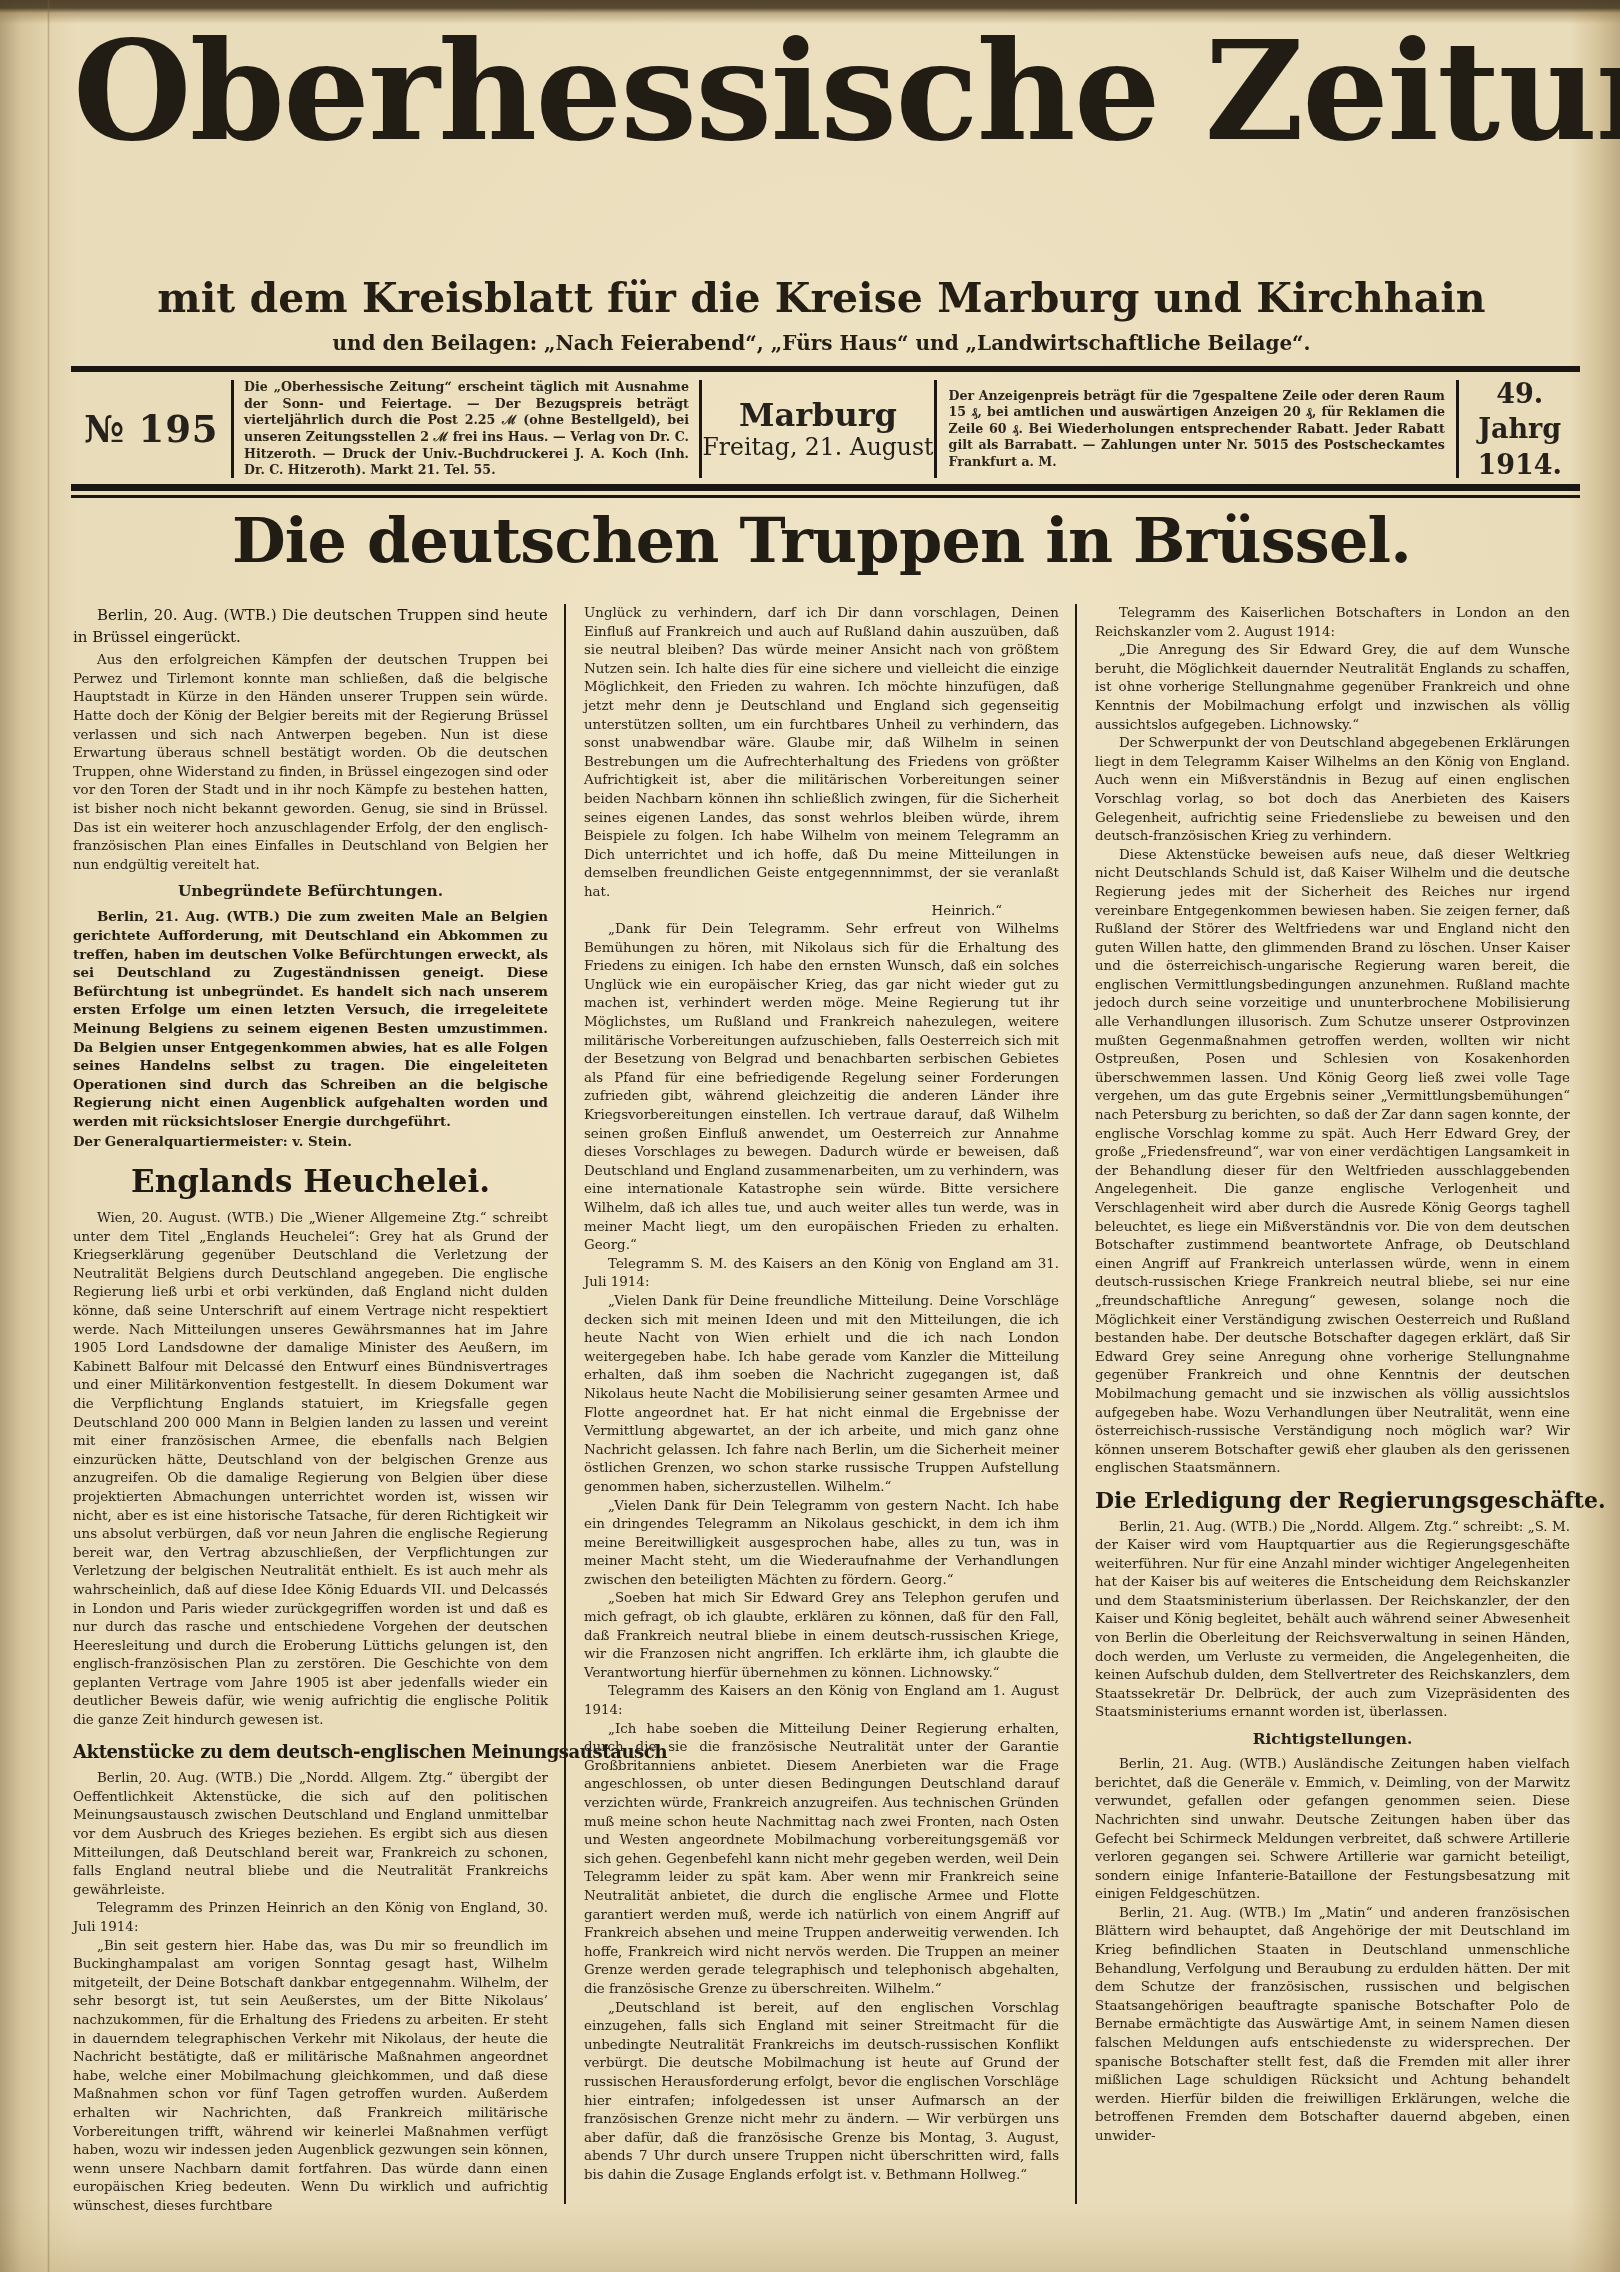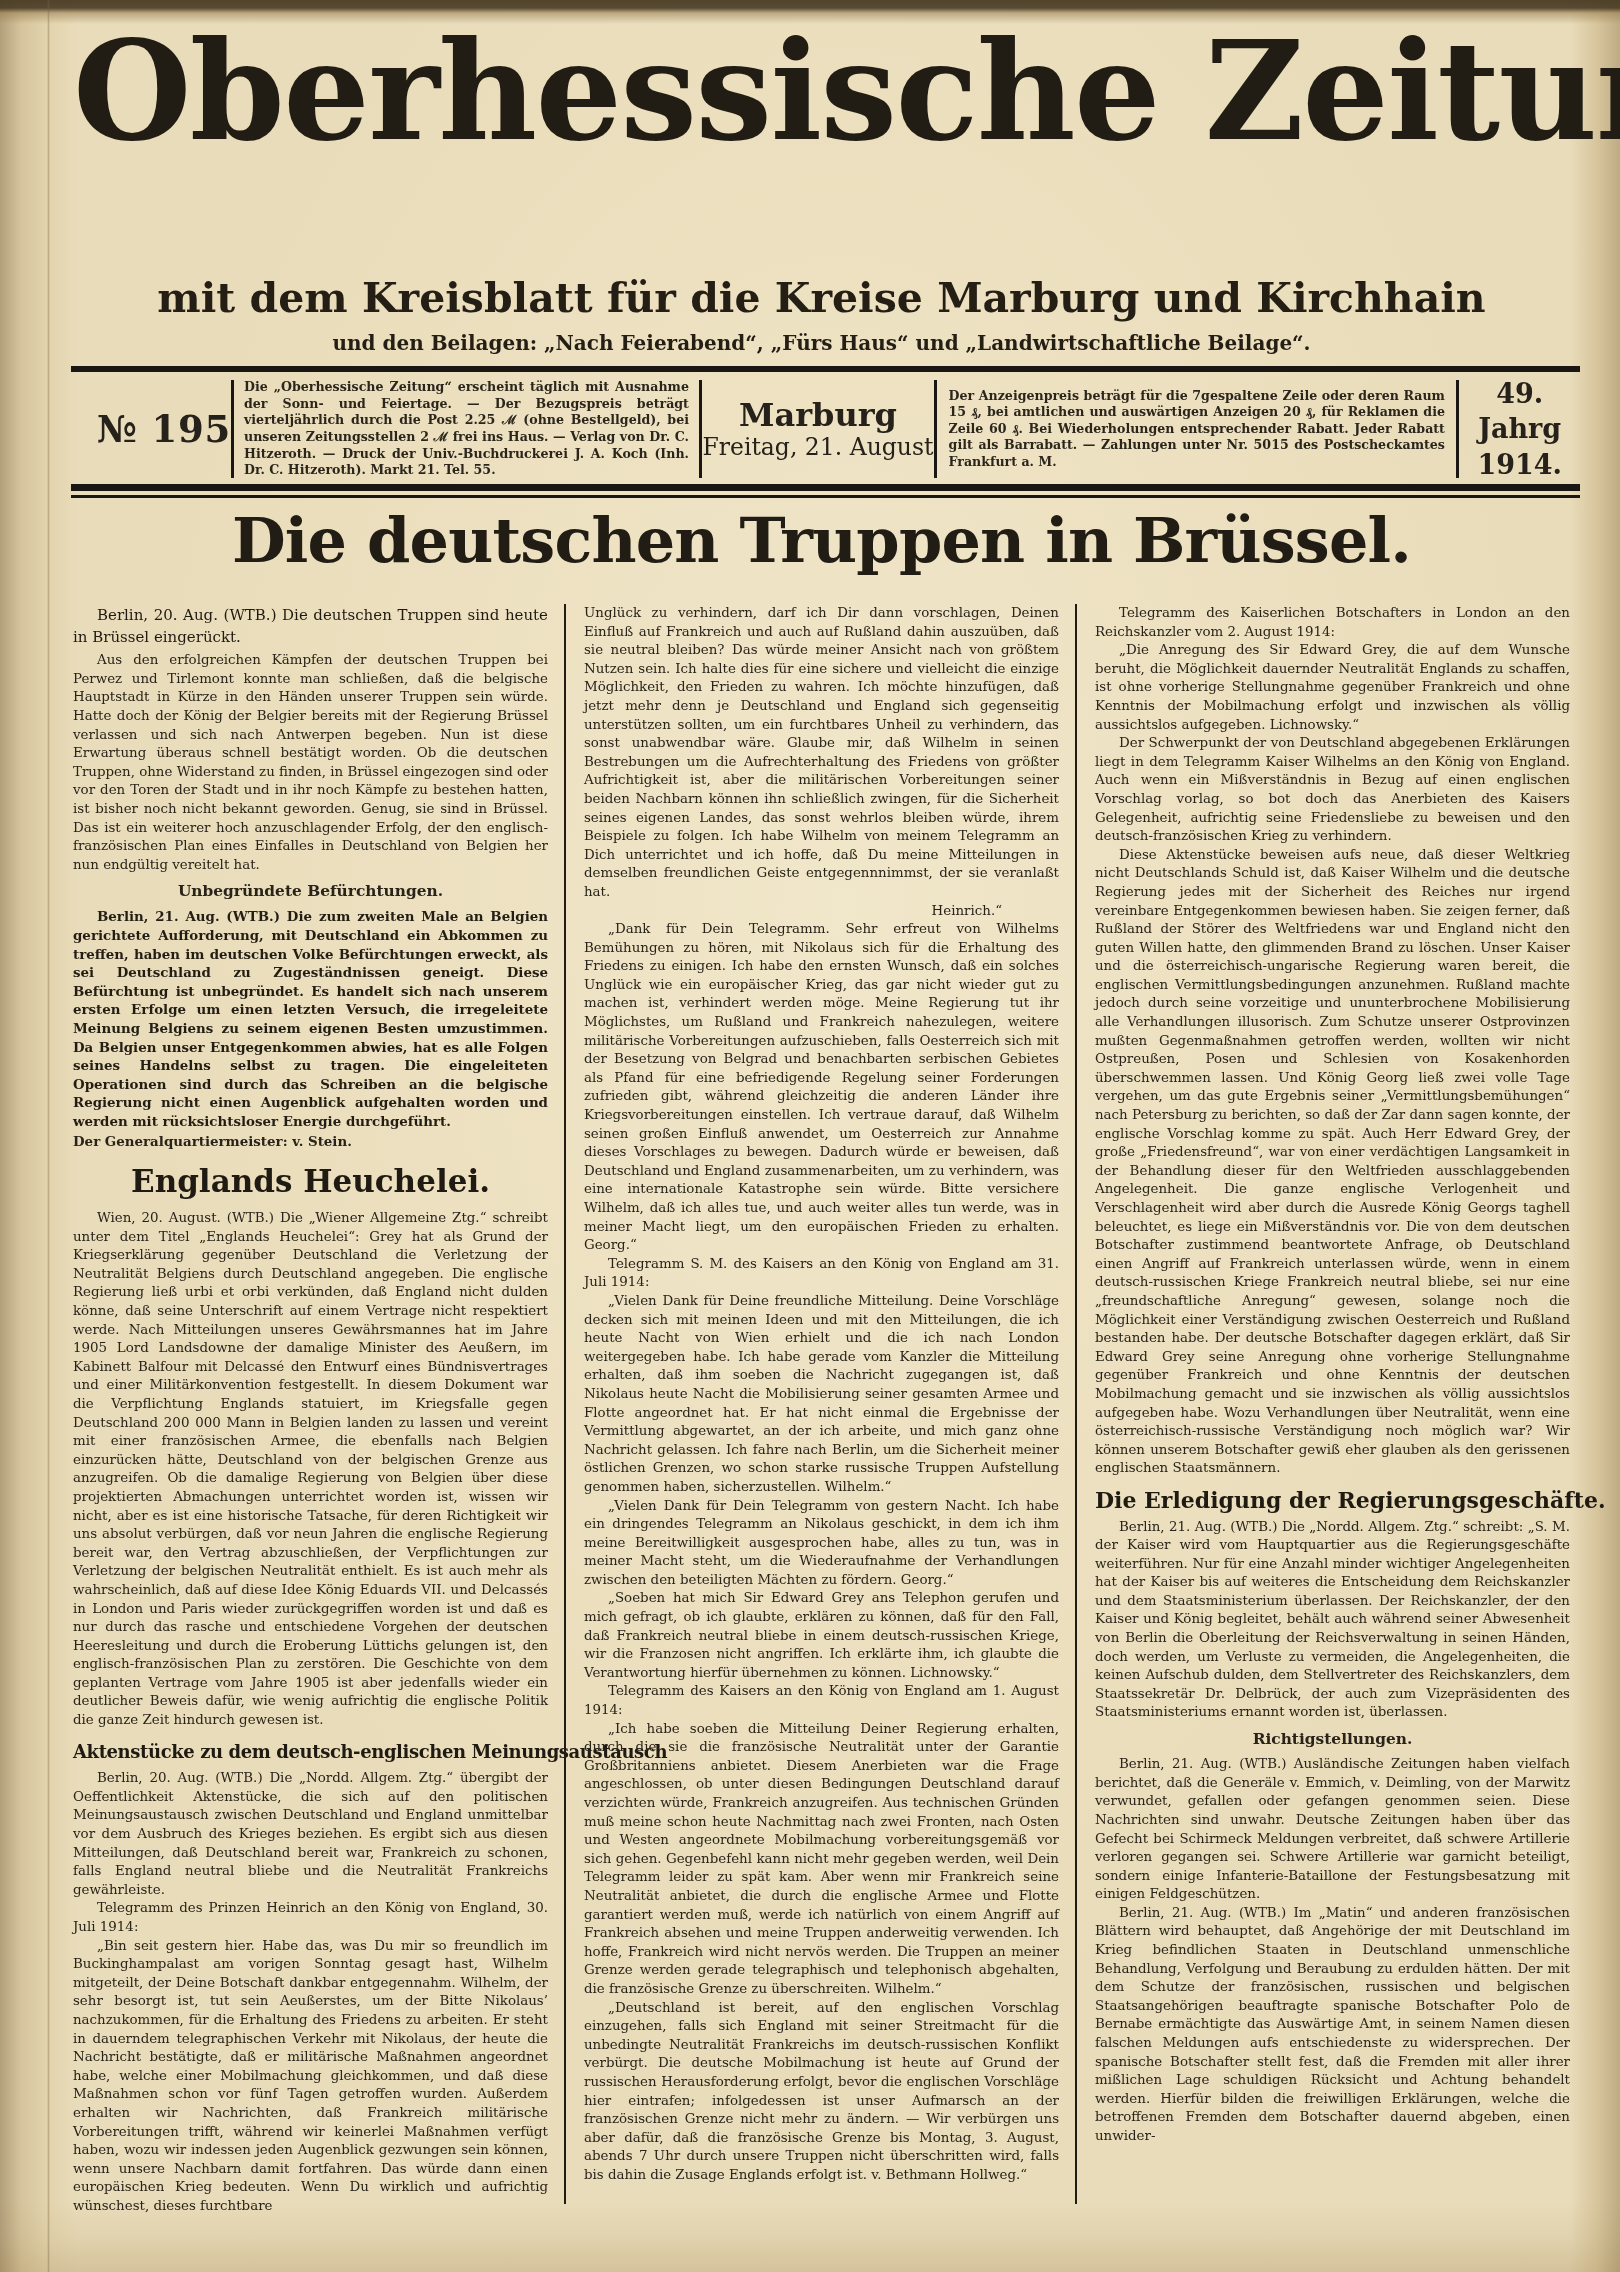--- a/index.html
+++ b/index.html
@@ -29,21 +29,21 @@
   .subtitle1{position:absolute;left:73px;top:274px;width:1497px;text-align:center;
     font-size:41px;font-weight:bold;color:#241e15;white-space:nowrap;}
   .subtitle2{position:absolute;left:73px;top:331px;width:1497px;text-align:center;
     font-size:20px;font-weight:bold;color:#241e15;white-space:nowrap;}
   .rule-top{position:absolute;left:71px;top:366px;width:1509px;height:5.7px;background:#1a1613;}
   
   .info-row{position:absolute;left:71px;top:378px;width:1509px;height:102px;
     display:flex;align-items:stretch;}
   .vbar{width:3.2px;background:#1a1613;margin:1.6px 0;}
   .cell{display:flex;flex-direction:column;justify-content:center;}
-  .cell-issue{width:162px;align-items:flex-end;}
+  .cell-issue{width:162px;align-items:center;}
   .issue-no{font-size:37px;font-weight:bold;letter-spacing:0.8px;}
   .cell-sub{width:450px;padding:4.9px 9.7px;}
   .small-notice{font-size:12.6px;line-height:16.6px;text-align:justify;font-weight:bold;color:#2b251c;}
   .cell-place{width:235px;align-items:center;text-align:center;}
   .place{font-size:32px;font-weight:bold;line-height:1.15;}
   .date{font-size:23.5px;line-height:1.2;}
   .cell-ad{width:502px;padding:4.9px 11.3px;}
   .cell-vol{width:122px;align-items:center;text-align:center;}
   .vol{font-size:27px;font-weight:bold;line-height:1.3;}
   .rule-double{position:absolute;left:71px;top:484px;width:1509px;}

